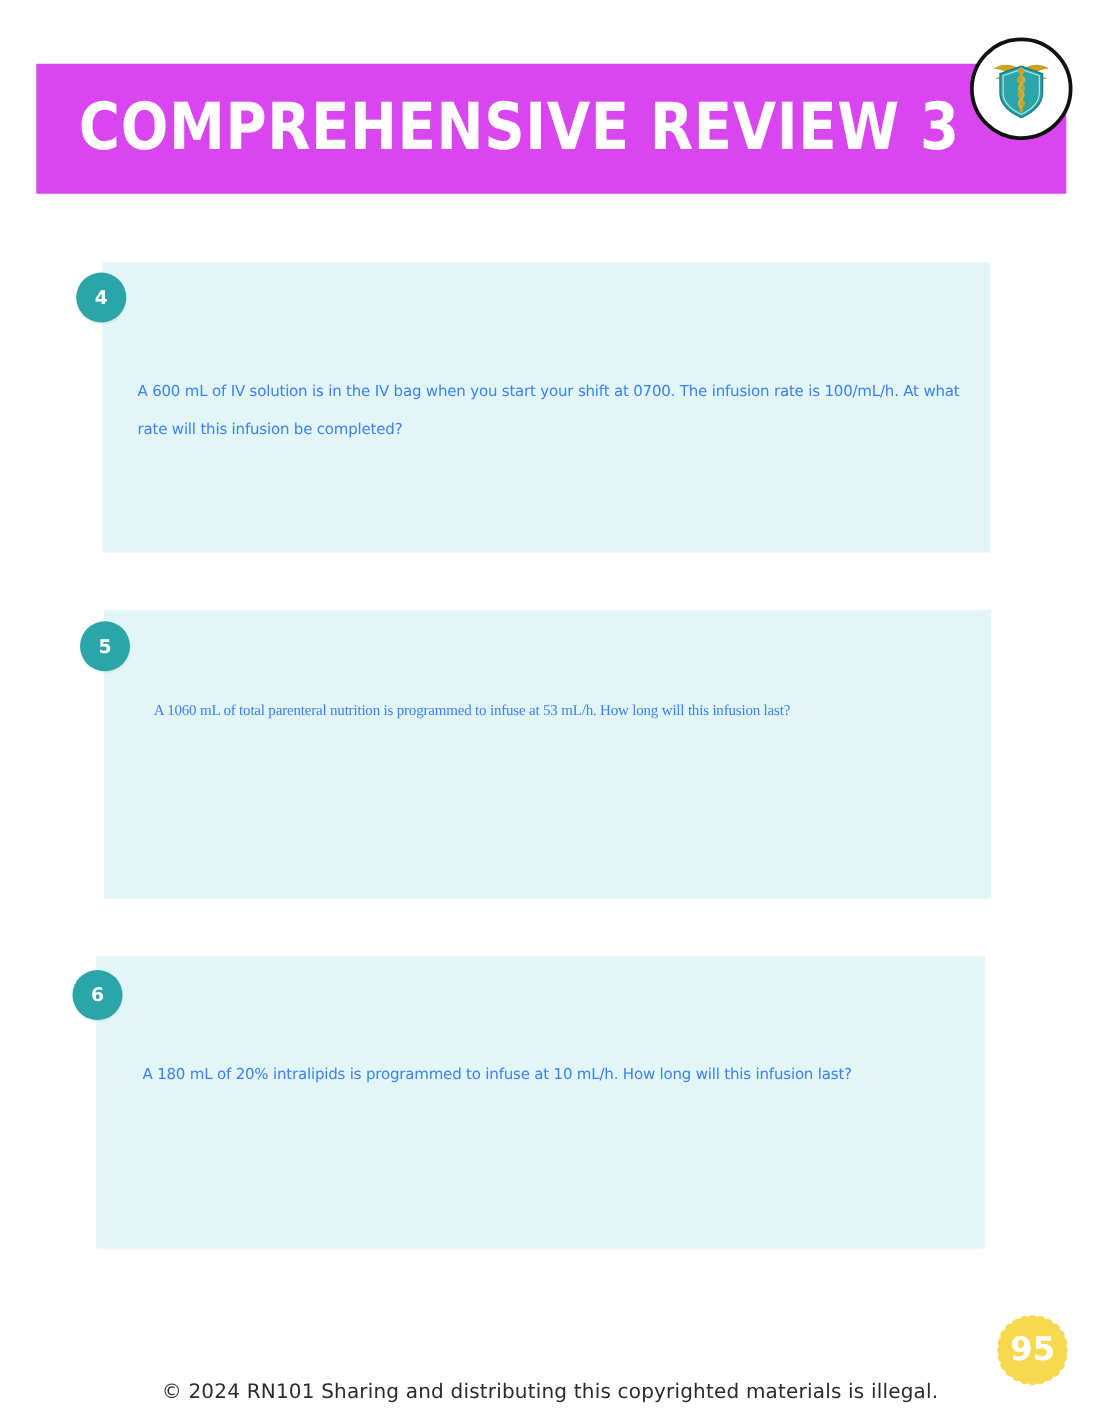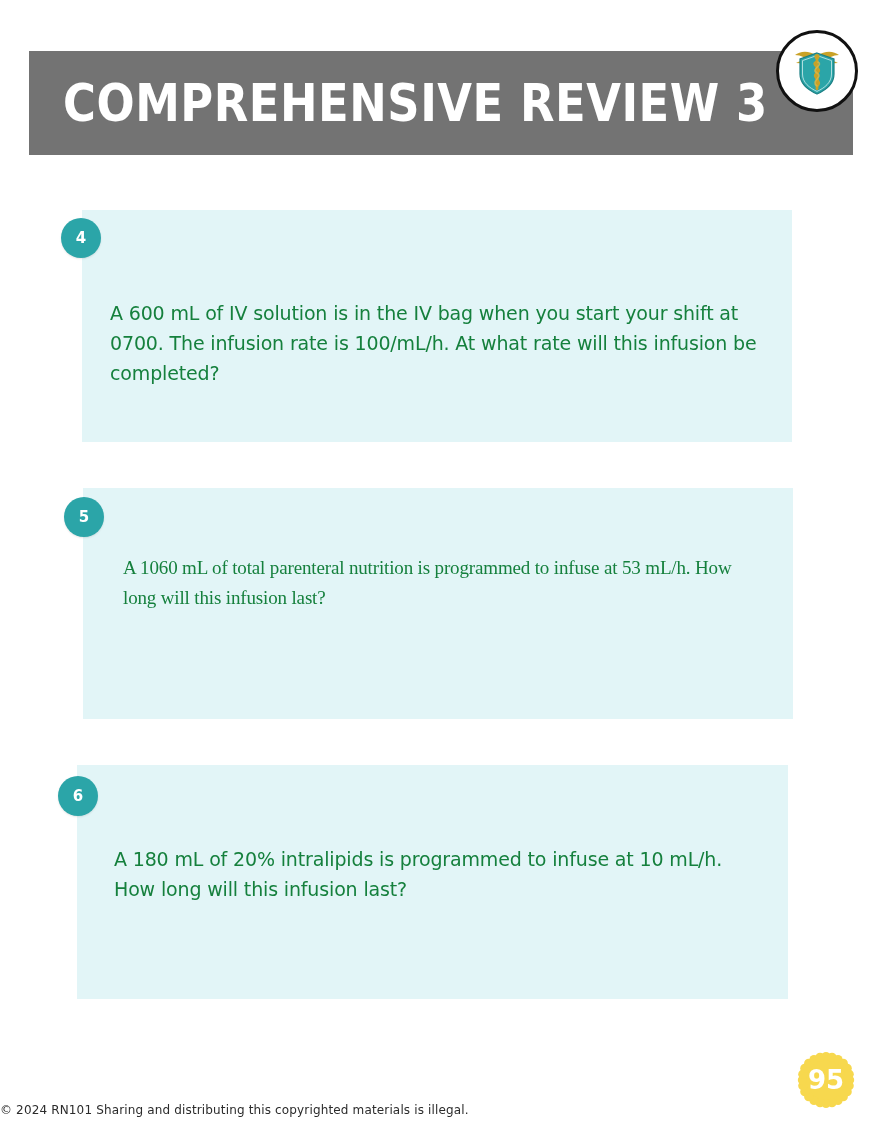--- a/index.html
+++ b/index.html
@@ -16,21 +16,21 @@
     -webkit-font-smoothing: antialiased;
   }
 
   
   .header-bar {
     position: absolute;
     left: 29px;
     top: 51px;
     width: 824px;
     height: 104px;
-    background: #737373;
+    background: #d946ef;
   }
   .header-title {
     position: absolute;
     left: 0;
     right: 0;
     top: 50%;
     transform: translateY(-50%);
     text-align: center;
     color: #ffffff;
     font-family: "DejaVu Sans", sans-serif;
@@ -84,23 +84,23 @@
     align-items: center;
     justify-content: center;
     font-family: "DejaVu Sans", sans-serif;
     font-size: 15px;
     font-weight: bold;
     z-index: 3;
     box-shadow: 0 1px 2px rgba(0,0,0,0.10);
   }
   .qtext {
     position: absolute;
-    color: #15803d;
-    font-family: "DejaVu Sans", sans-serif;
-    font-size: 19px;
+    color: #3b82f6;
+    font-family: "DejaVu Sans", sans-serif;
+    font-size: 12px;
     line-height: 30px;
     letter-spacing: -0.15px;
     z-index: 2;
   }
 
   
   #block-4 .qbox  { left: 82px;  top: 210px; width: 710px; height: 232px; }
   #block-4 .qnum  { left: 61px;  top: 218px; }
   #block-4 .qtext { left: 110px; top: 298px; width: 660px; }
 
@@ -138,24 +138,24 @@
     letter-spacing: 0px;
     z-index: 2;
   }
 
   
   .footer-note {
     position: absolute;
     left: 0;
     right: 0;
     top: 1103px;
-    text-align: left;
+    text-align: center;
     color: #2B2B2B;
     font-family: "DejaVu Sans", sans-serif;
-    font-size: 12px;
+    font-size: 16px;
     letter-spacing: 0.15px;
   }
 </style>
 </head>
 <body>
 
 <div class="header-bar">
   <div class="header-title"><span>COMPREHENSIVE REVIEW 3</span></div>
 </div>
 

